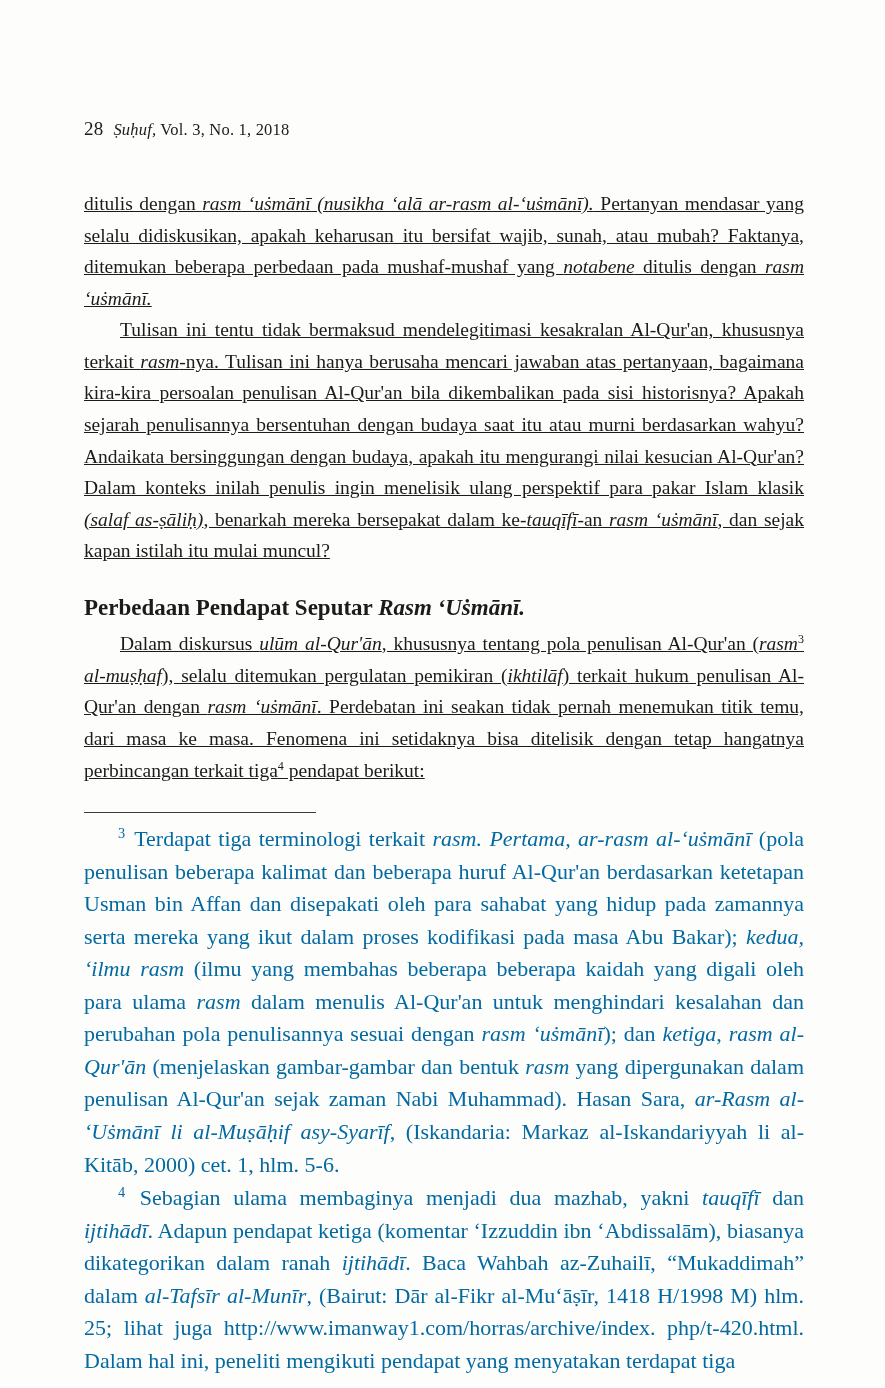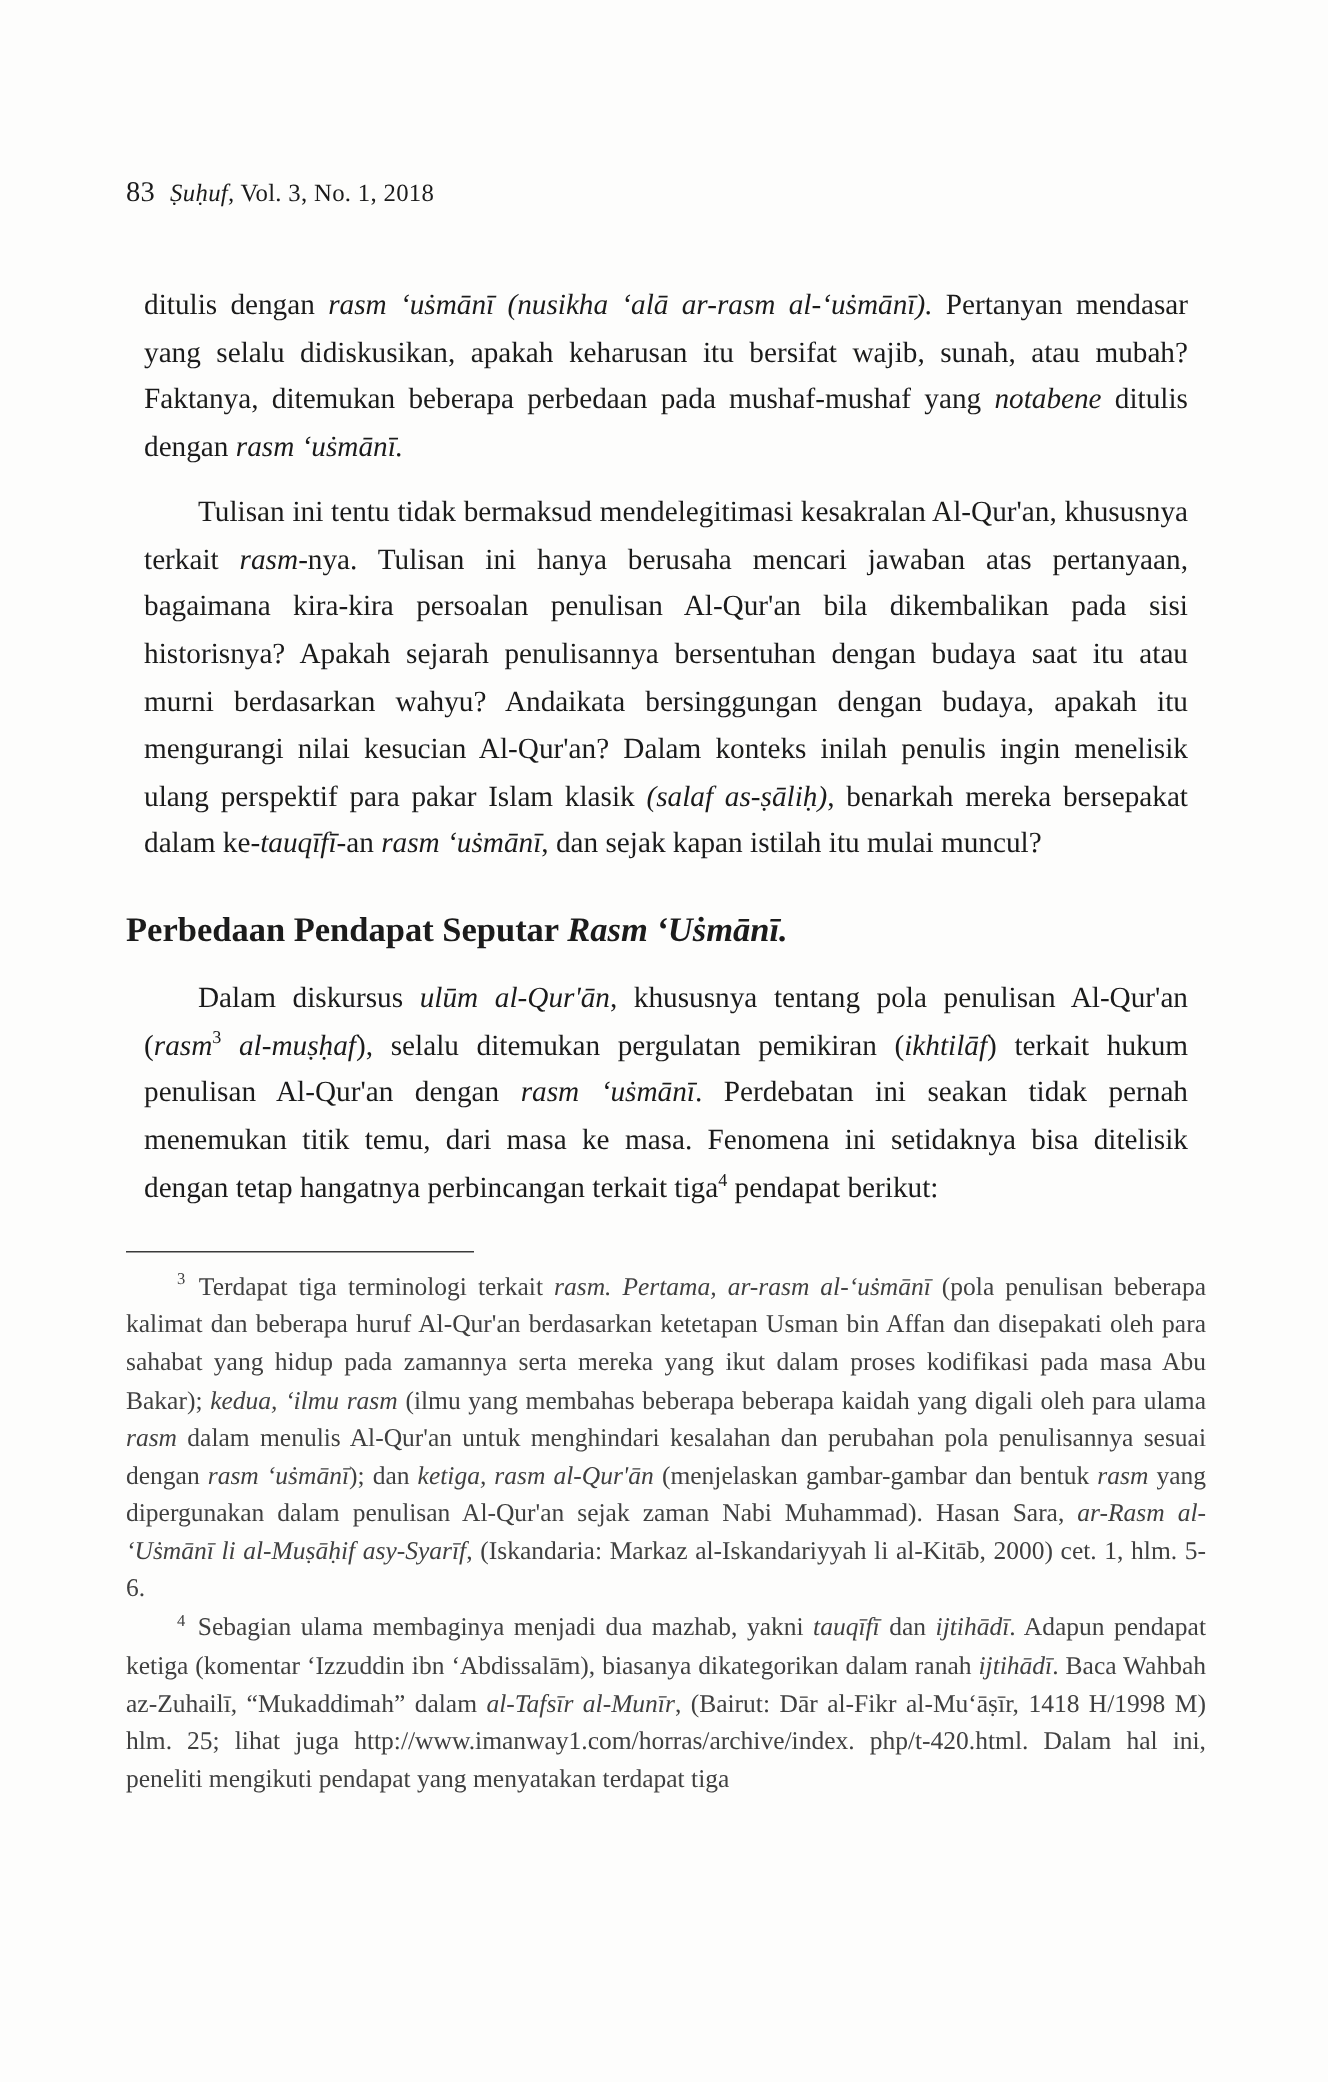--- a/index.html
+++ b/index.html
@@ -41,21 +41,22 @@
   .running-head .jrn {
     font-style: italic;
   }
   .body-text {
     font-size: 19.5px;
     line-height: 1.62;
     text-align: justify;
     text-justify: inter-word;
   }
   .body-text p {
-    margin: 12px;
+    margin: 0;
+    text-decoration: underline;
   }
   .body-text p.indent {
     text-indent: 36px;
   }
   .it { font-style: italic; }
   .section-head {
     font-size: 23px;
     font-weight: bold;
     margin-top: 22px;
     margin-bottom: 2px;
@@ -67,45 +68,45 @@
     line-height: 0;
   }
   .rule {
     margin-top: 26px;
     margin-bottom: 10px;
     width: 232px;
     height: 1px;
     background: #3a3a3a;
   }
   .footnotes {
-    font-size: 17px;
+    font-size: 22px;
     line-height: 1.48;
     text-align: justify;
-    color: #404040;
+    color: #0369a1;
   }
   .footnotes p {
     margin: 0;
     text-indent: 34px;
   }
   .footnotes p + p { margin-top: 1px; }
   .fn-mark {
     font-size: 0.65em;
     vertical-align: super;
     line-height: 0;
     margin-right: 2px;
   }
 </style>
 </head>
 <body>
 
 <div class="page">
   <div class="content">
 
     <div class="running-head">
-      <span class="pageno">83</span><span class="jrn">Ṣuḥuf,</span><span> Vol. 3, No. 1, 2018</span>
+      <span class="pageno">28</span><span class="jrn">Ṣuḥuf,</span><span> Vol. 3, No. 1, 2018</span>
     </div>
 
     <div class="body-text">
 
       <p><span>ditulis dengan </span><span class="it">rasm ʻuṡmānī (nusikha ʻalā ar-rasm al-ʻuṡmānī).</span><span> Pertanyan mendasar yang selalu didiskusikan, apakah keharusan itu bersifat wajib, sunah, atau mubah? Faktanya, ditemukan beberapa perbedaan pada mushaf-mushaf yang </span><span class="it">notabene</span><span> ditulis dengan </span><span class="it">rasm ʻuṡmānī.</span></p>
 
       <p class="indent"><span>Tulisan ini tentu tidak bermaksud mendelegitimasi kesakralan Al-Qur'an, khususnya terkait </span><span class="it">rasm</span><span>-nya. Tulisan ini hanya berusaha mencari jawaban atas pertanyaan, bagaimana kira-kira persoalan penulisan Al-Qur'an bila dikembalikan pada sisi historisnya? Apakah sejarah penulisannya bersentuhan dengan budaya saat itu atau murni berdasarkan wahyu? Andaikata bersinggungan dengan budaya, apakah itu mengurangi nilai kesucian Al-Qur'an? Dalam konteks inilah penulis ingin menelisik ulang perspektif para pakar Islam klasik </span><span class="it">(salaf as-ṣāliḥ)</span><span>, benarkah mereka bersepakat dalam ke-</span><span class="it">tauqīfī</span><span>-an </span><span class="it">rasm ʻuṡmānī</span><span>, dan sejak kapan istilah itu mulai muncul?</span></p>
 
       <h2 class="section-head"><span>Perbedaan Pendapat Seputar </span><span class="it">Rasm ʻUṡmānī.</span></h2>
 

